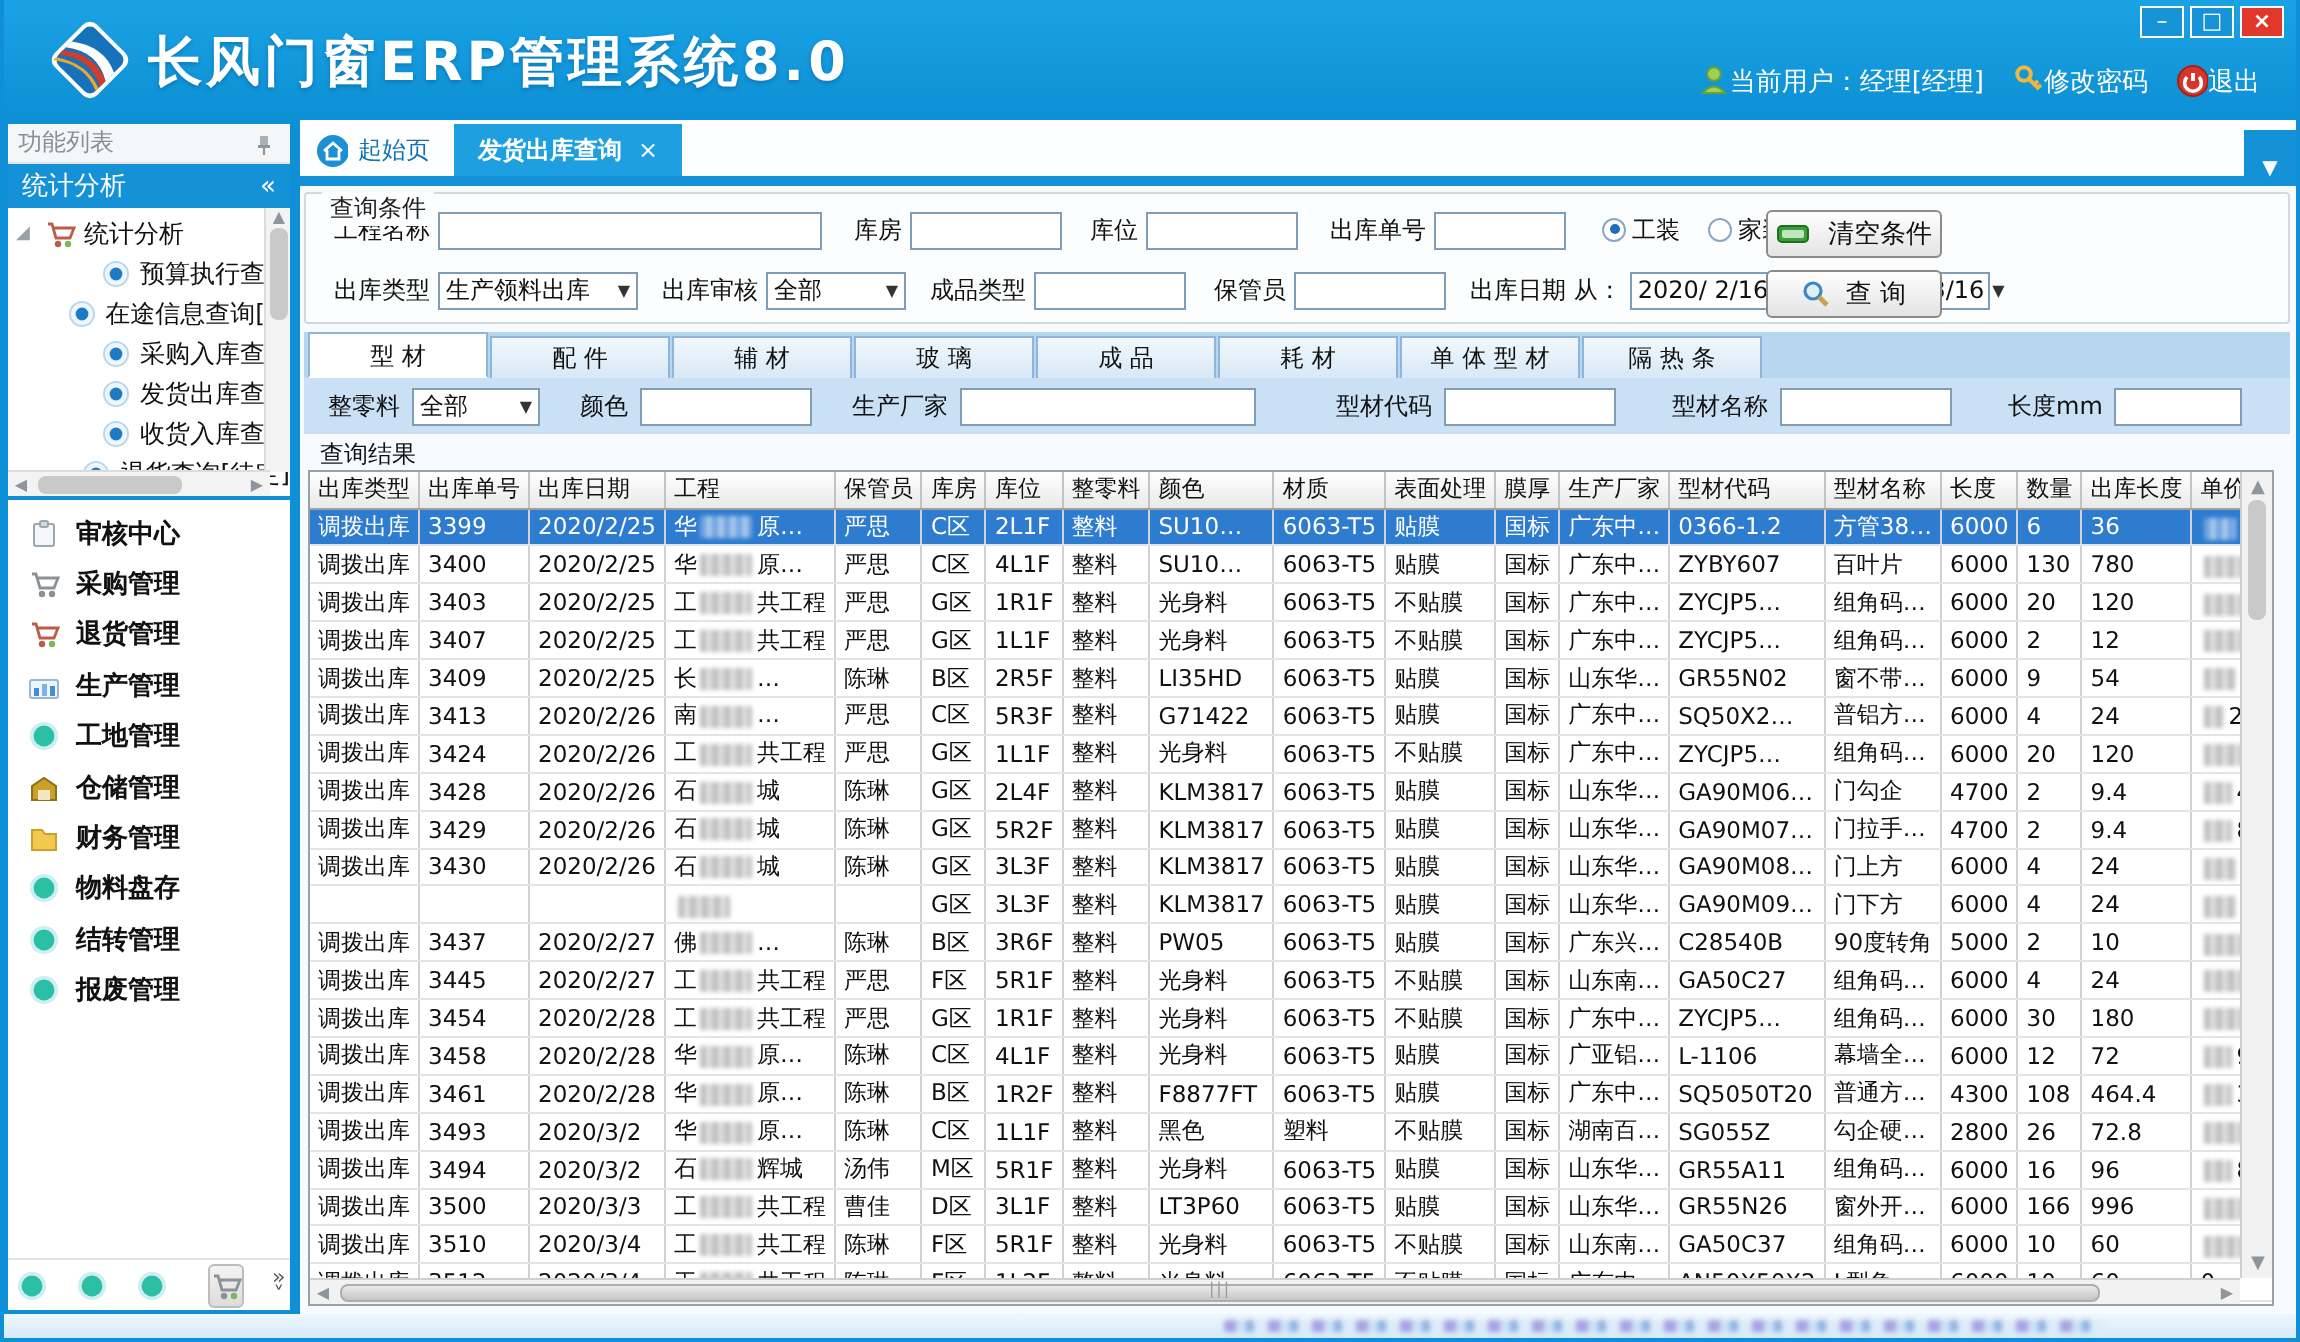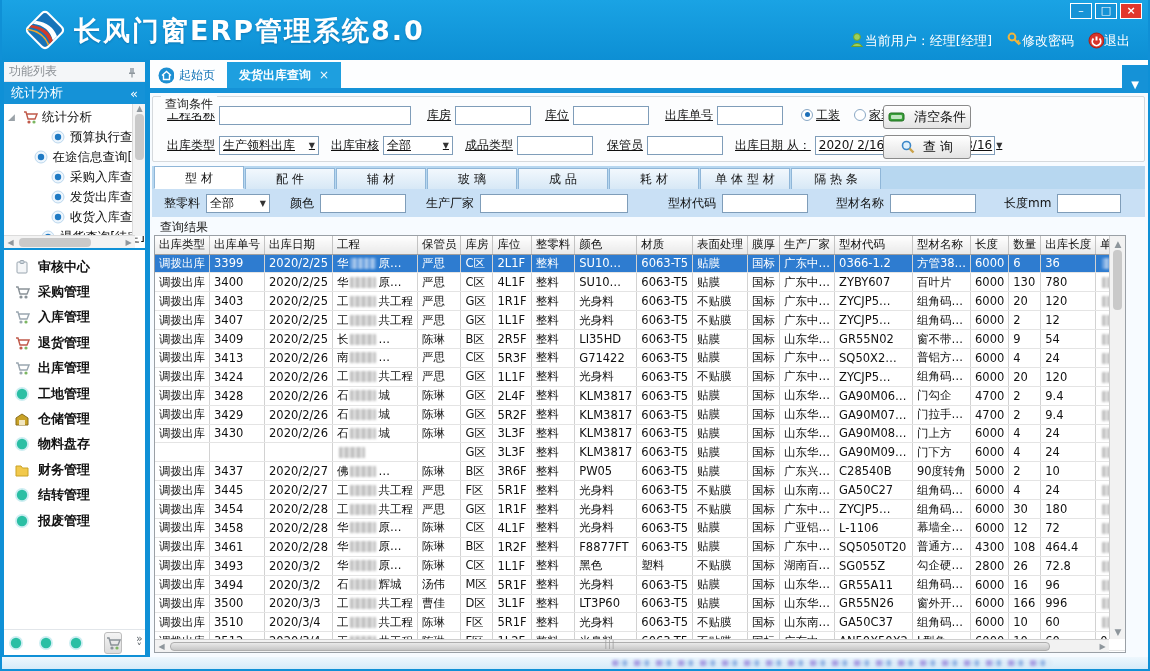--- a/index.html
+++ b/index.html
@@ -46,21 +46,21 @@
 
   
   .tabstrip { height:28px; display:flex; align-items:flex-end; background:#fdfeff; position:relative; }
   .tab-home { display:flex; align-items:center; gap:5px; height:26px; padding:0 12px 0 8px; color:#1173b6; }
   .tab-active { display:flex; align-items:center; gap:8px; height:26px; padding:0 12px; background:#1e9fdf; color:#fff; font-weight:bold; }
   .tab-active .x { font-weight:normal; font-size:12px; opacity:.95; }
   .tab-underline { height:5px; background:#1592d7; position:relative; }
   .tab-dd { position:absolute; right:0; top:-23px; width:26px; height:28px; background:#1592d7; color:#fff; font-size:10px; display:flex; align-items:flex-end; justify-content:center; padding-bottom:3px; }
 
   
-  .groupbox { position:relative; border:1px solid #d5d9dd; background:#fcfdfe; margin:3px 3px 0 2px; border-radius:2px;text-decoration:underline; }
+  .groupbox { position:relative; border:1px solid #d5d9dd; background:#fcfdfe; margin:3px 3px 0 2px; border-radius:2px; }
   .groupbox > .glabel { position:absolute; top:-1px; left:8px; background:#fcfdfe; padding:0 4px; color:#222; }
   .query-box { height:66px; }
   .qrow { display:flex; align-items:center; height:24px; margin-top:6px; padding-left:14px; white-space:nowrap; }
   .qrow label { margin-right:4px; }
   .tb { border:1px solid #7f9db9; background:#fff; height:19px; }
   .combo { border:1px solid #7f9db9; background:#fff; height:19px; display:flex; align-items:center; padding:0 3px; justify-content:space-between; gap:4px; }
   .combo .arr { font-size:8px; color:#333; }
   .radio { width:12px; height:12px; border:1px solid #8aa8c5; border-radius:50%; background:#fff; display:inline-block; position:relative; vertical-align:-2px; margin-right:3px; }
   .radio.sel::after { content:""; position:absolute; left:2.5px; top:2.5px; width:5px; height:5px; border-radius:50%; background:#1d6fb8; }
   .btn-col { position:absolute; left:730px; top:8px; display:flex; flex-direction:column; gap:6px; }
@@ -69,21 +69,21 @@
 
   
   .mtab-strip { margin:4px 3px 0 2px; background:#b7d7f0; display:flex; align-items:flex-end; height:23px; padding-left:2px; }
   .mtab { width:90px; height:21px; line-height:20px; text-align:center; border:1px solid #8fb6d8; border-bottom:none;
           background:linear-gradient(#f2f8fd,#d7e8f6); margin-right:1px; overflow:hidden; white-space:nowrap; }
   .mtab.active { background:#fff; height:23px; line-height:22px; border-bottom:1px solid #fff; }
   .filter-row { margin:0 3px 0 2px; background:#c9e0f5; height:28px; display:flex; align-items:center; padding-left:12px; gap:6px; white-space:nowrap; }
   .filter-row label { margin-left:14px; }
 
   
-  .results-box { flex:1; margin:4px 20px 2px 2px; position:relative; }
+  .results-box { flex:1; margin:4px 9px 2px 2px; position:relative; }
   .grid-wrap { position:absolute; top:14px; left:2px; right:2px; bottom:2px; border:1px solid #9aa0a6; background:#fff; overflow:hidden; }
   table.grid { border-collapse:collapse; table-layout:fixed; font-size:11.5px; }
   .grid th { height:18px; font-weight:normal; text-align:left; padding:0 4px; background:linear-gradient(#ffffff,#e9e9e9);
              border-right:1px solid #c3c3c3; border-bottom:1px solid #9f9f9f; white-space:nowrap; overflow:hidden; }
   .grid td { height:18.9px; padding:0 4px; border-right:1px solid #d2d2d2; border-bottom:1px solid #e4e4e4; white-space:nowrap; overflow:hidden; }
   .grid tr.sel td { background:#2e7cd0; color:#fff; }
   .redacted { display:inline-block; height:11px; border-radius:1px; vertical-align:middle; margin:0 2px;
               background:repeating-linear-gradient(90deg,#bfbfbf 0 3px,#dedede 3px 6px); filter:blur(1px); }
   tr.sel .redacted { background:repeating-linear-gradient(90deg,#6ea3e0 0 3px,#a9c8ec 3px 6px); }
   .grid-vscroll { position:absolute; top:0; right:0; width:16px; bottom:13px; background:#f2f2f2; border-left:1px solid #cfcfcf; text-align:center; }
@@ -268,46 +268,37 @@
                 <path d="M2 3h2l2 7h7l2-5H5" fill="none" stroke="#8a9298" stroke-width="1.4"></path>
                 <circle cx="7" cy="13" r="1.6" fill="#8a9298"></circle>
                 <circle cx="12" cy="13" r="1.6" fill="#8a9298"></circle>
               </svg>
             </span>
             <span>采购管理</span>
           </div>
           <div class="menu-item">
             <span class="icon16">
               <svg width="16" height="16">
-                <path d="M2 3h2l2 7h7l2-5H5" fill="none" stroke="#9aa6b0" stroke-width="1.4"></path>
-                <circle cx="7" cy="13" r="1.6" fill="#9aa6b0"></circle>
+                <path d="M2 3h2l2 7h7l2-5H5" fill="none" stroke="#c05a4a" stroke-width="1.4"></path>
+                <circle cx="7" cy="13" r="1.6" fill="#c05a4a"></circle>
                 <circle cx="12" cy="13" r="1.6" fill="#7bb661"></circle>
               </svg>
             </span>
-            <span>入库管理</span>
+            <span>退货管理</span>
           </div>
           <div class="menu-item">
             <span class="icon16">
               <svg width="16" height="16">
-                <path d="M2 3h2l2 7h7l2-5H5" fill="none" stroke="#c05a4a" stroke-width="1.4"></path>
-                <circle cx="7" cy="13" r="1.6" fill="#c05a4a"></circle>
-                <circle cx="12" cy="13" r="1.6" fill="#7bb661"></circle>
-              </svg>
-            </span>
-            <span>退货管理</span>
-          </div>
-          <div class="menu-item">
-            <span class="icon16">
-              <svg width="16" height="16">
-                <path d="M2 3h2l2 7h7l2-5H5" fill="none" stroke="#9aa6b0" stroke-width="1.4"></path>
-                <circle cx="7" cy="13" r="1.6" fill="#9aa6b0"></circle>
-                <circle cx="12" cy="13" r="1.6" fill="#7bb661"></circle>
-              </svg>
-            </span>
-            <span>出库管理</span>
+                <rect x="1" y="5" width="14" height="9" rx="1" fill="#eef5fc" stroke="#9ab6d0"></rect>
+                <rect x="3" y="9" width="2.5" height="4" fill="#3f8fd2"></rect>
+                <rect x="7" y="7" width="2.5" height="6" fill="#7db4e3"></rect>
+                <rect x="11" y="8" width="2.5" height="5" fill="#3f8fd2"></rect>
+              </svg>
+            </span>
+            <span>生产管理</span>
           </div>
           <div class="menu-item">
             <span class="icon16">
               <svg width="16" height="16">
                 <circle cx="8" cy="8" r="7" fill="#cdeef2"></circle>
                 <circle cx="8" cy="8" r="5.2" fill="#2bbfa4"></circle>
               </svg>
             </span>
             <span>工地管理</span>
           </div>
@@ -316,33 +307,33 @@
               <svg width="16" height="16">
                 <path d="M2 7l6-4 6 4v7H2z" fill="#c9a227" stroke="#8a6f1d"></path>
                 <rect x="5" y="9" width="6" height="5" fill="#f2e6c0"></rect>
               </svg>
             </span>
             <span>仓储管理</span>
           </div>
           <div class="menu-item">
             <span class="icon16">
               <svg width="16" height="16">
-                <circle cx="8" cy="8" r="7" fill="#cdeef2"></circle>
-                <circle cx="8" cy="8" r="5.2" fill="#2bbfa4"></circle>
-              </svg>
-            </span>
-            <span>物料盘存</span>
+                <path d="M2 4h5l1.5 2H14v8H2z" fill="#f2c94c" stroke="#c9a227"></path>
+              </svg>
+            </span>
+            <span>财务管理</span>
           </div>
           <div class="menu-item">
             <span class="icon16">
               <svg width="16" height="16">
-                <path d="M2 4h5l1.5 2H14v8H2z" fill="#f2c94c" stroke="#c9a227"></path>
-              </svg>
-            </span>
-            <span>财务管理</span>
+                <circle cx="8" cy="8" r="7" fill="#cdeef2"></circle>
+                <circle cx="8" cy="8" r="5.2" fill="#2bbfa4"></circle>
+              </svg>
+            </span>
+            <span>物料盘存</span>
           </div>
           <div class="menu-item">
             <span class="icon16">
               <svg width="16" height="16">
                 <circle cx="8" cy="8" r="7" fill="#cdeef2"></circle>
                 <circle cx="8" cy="8" r="5.2" fill="#2bbfa4"></circle>
               </svg>
             </span>
             <span>结转管理</span>
           </div>

